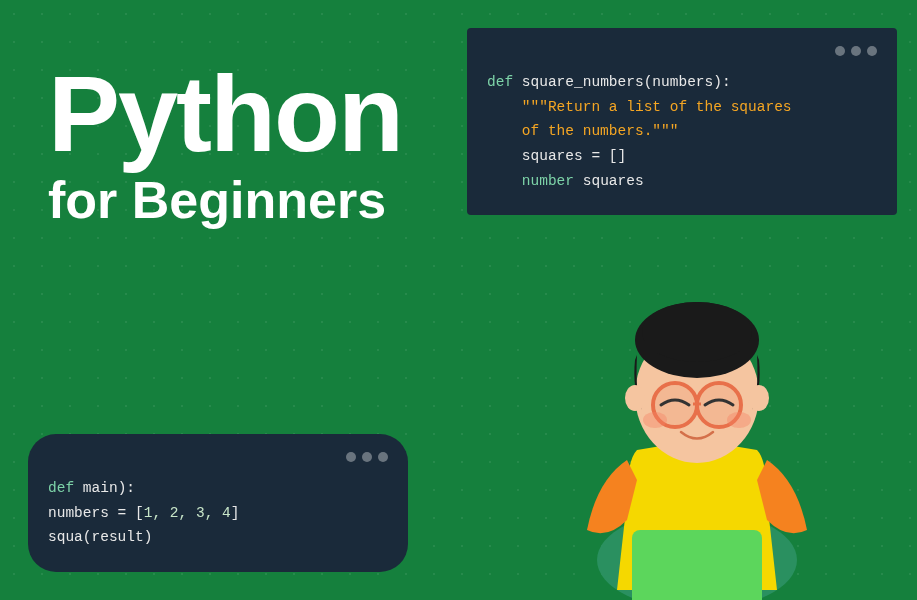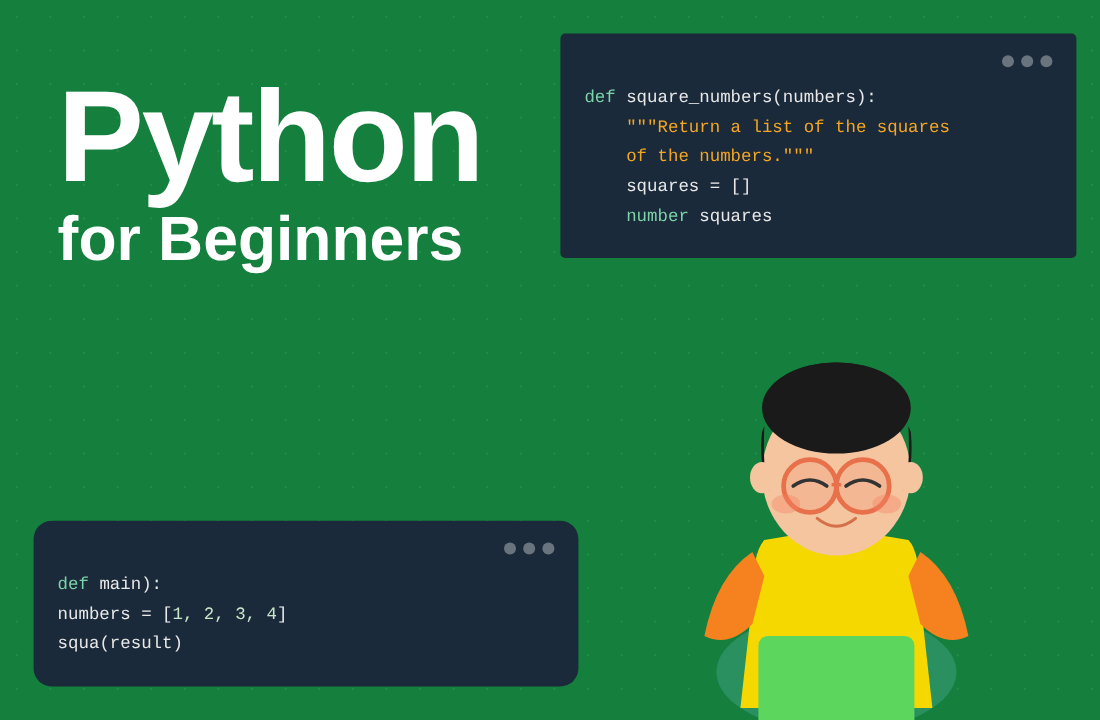--- a/index.html
+++ b/index.html
@@ -92,23 +92,23 @@
     .str { color: #f5a623; }
     .var { color: #e8e8e8; }
     .num { color: #c8e6c9; }
     .lit { color: #e8e8e8; }
 
     
     .code-card-bottom {
       position: absolute;
       bottom: 28px;
       left: 28px;
-      width: 454px;
+      width: 380px;
       background: #1a2a3a;
-      border-radius: 15px;
+      border-radius: 28px;
       padding: 18px 20px 22px 20px;
       z-index: 10;
     }
 
     
     .character {
       position: absolute;
       right: 60px;
       bottom: 0;
       width: 320px;

